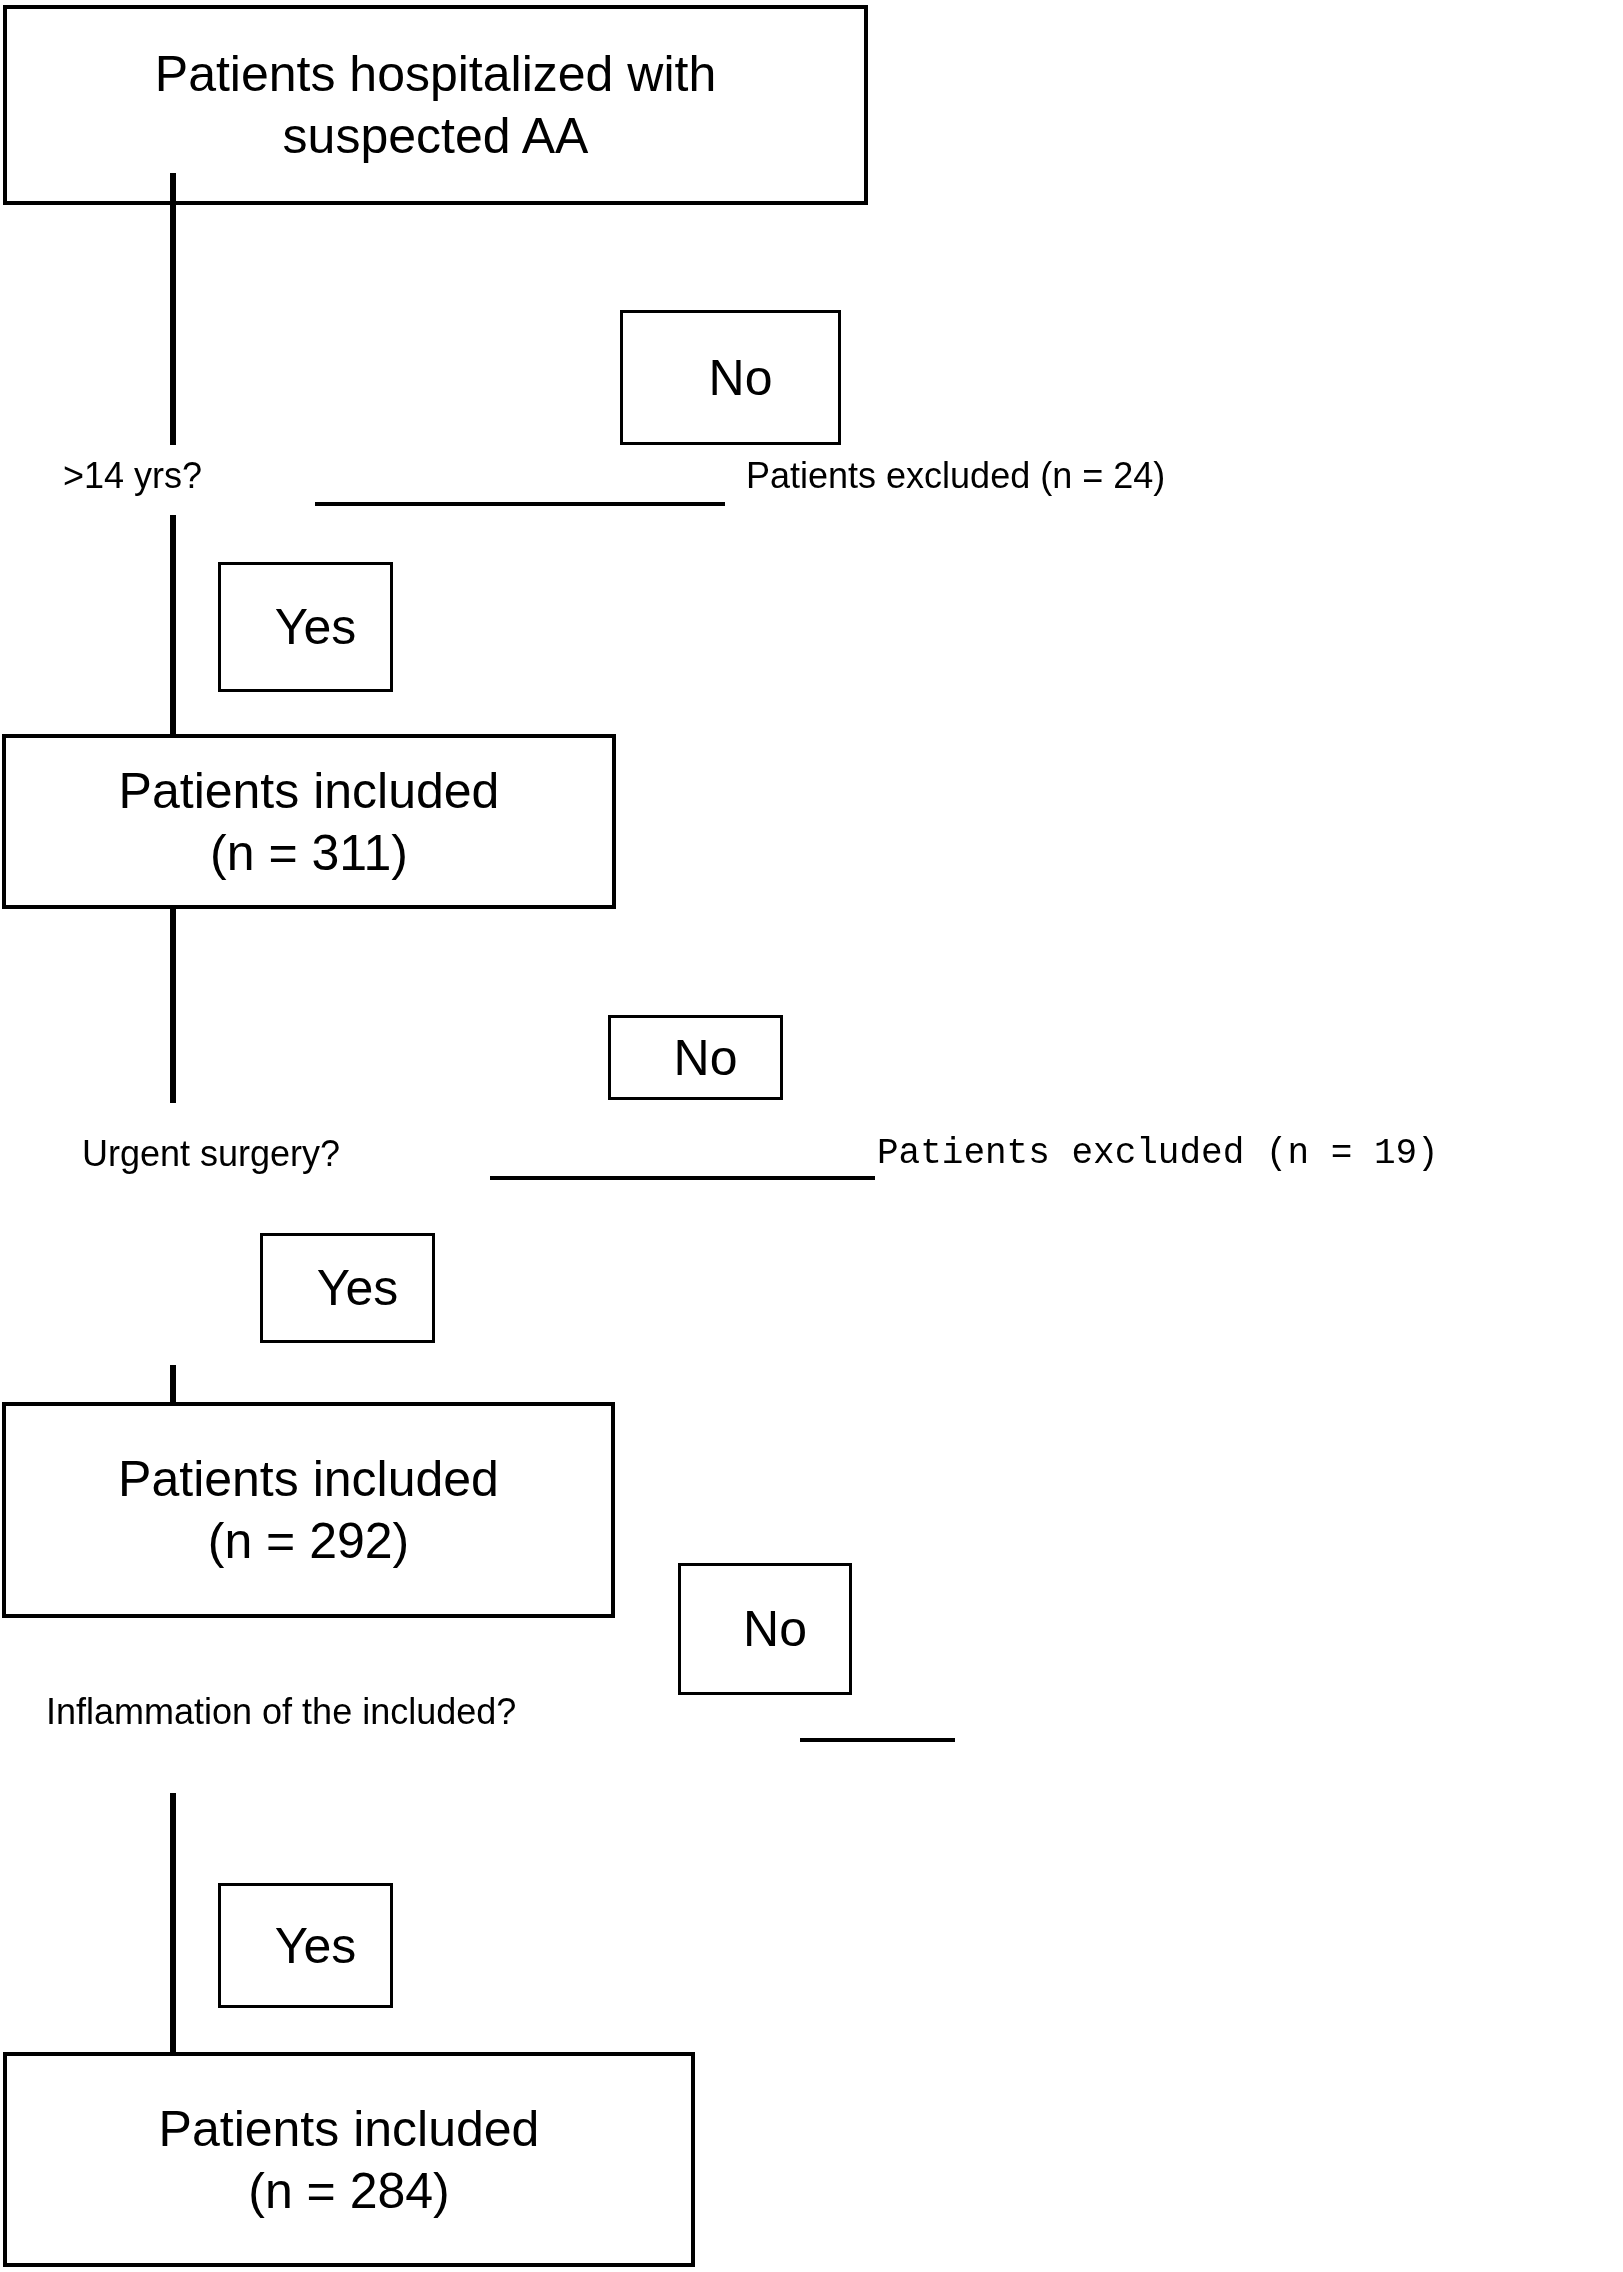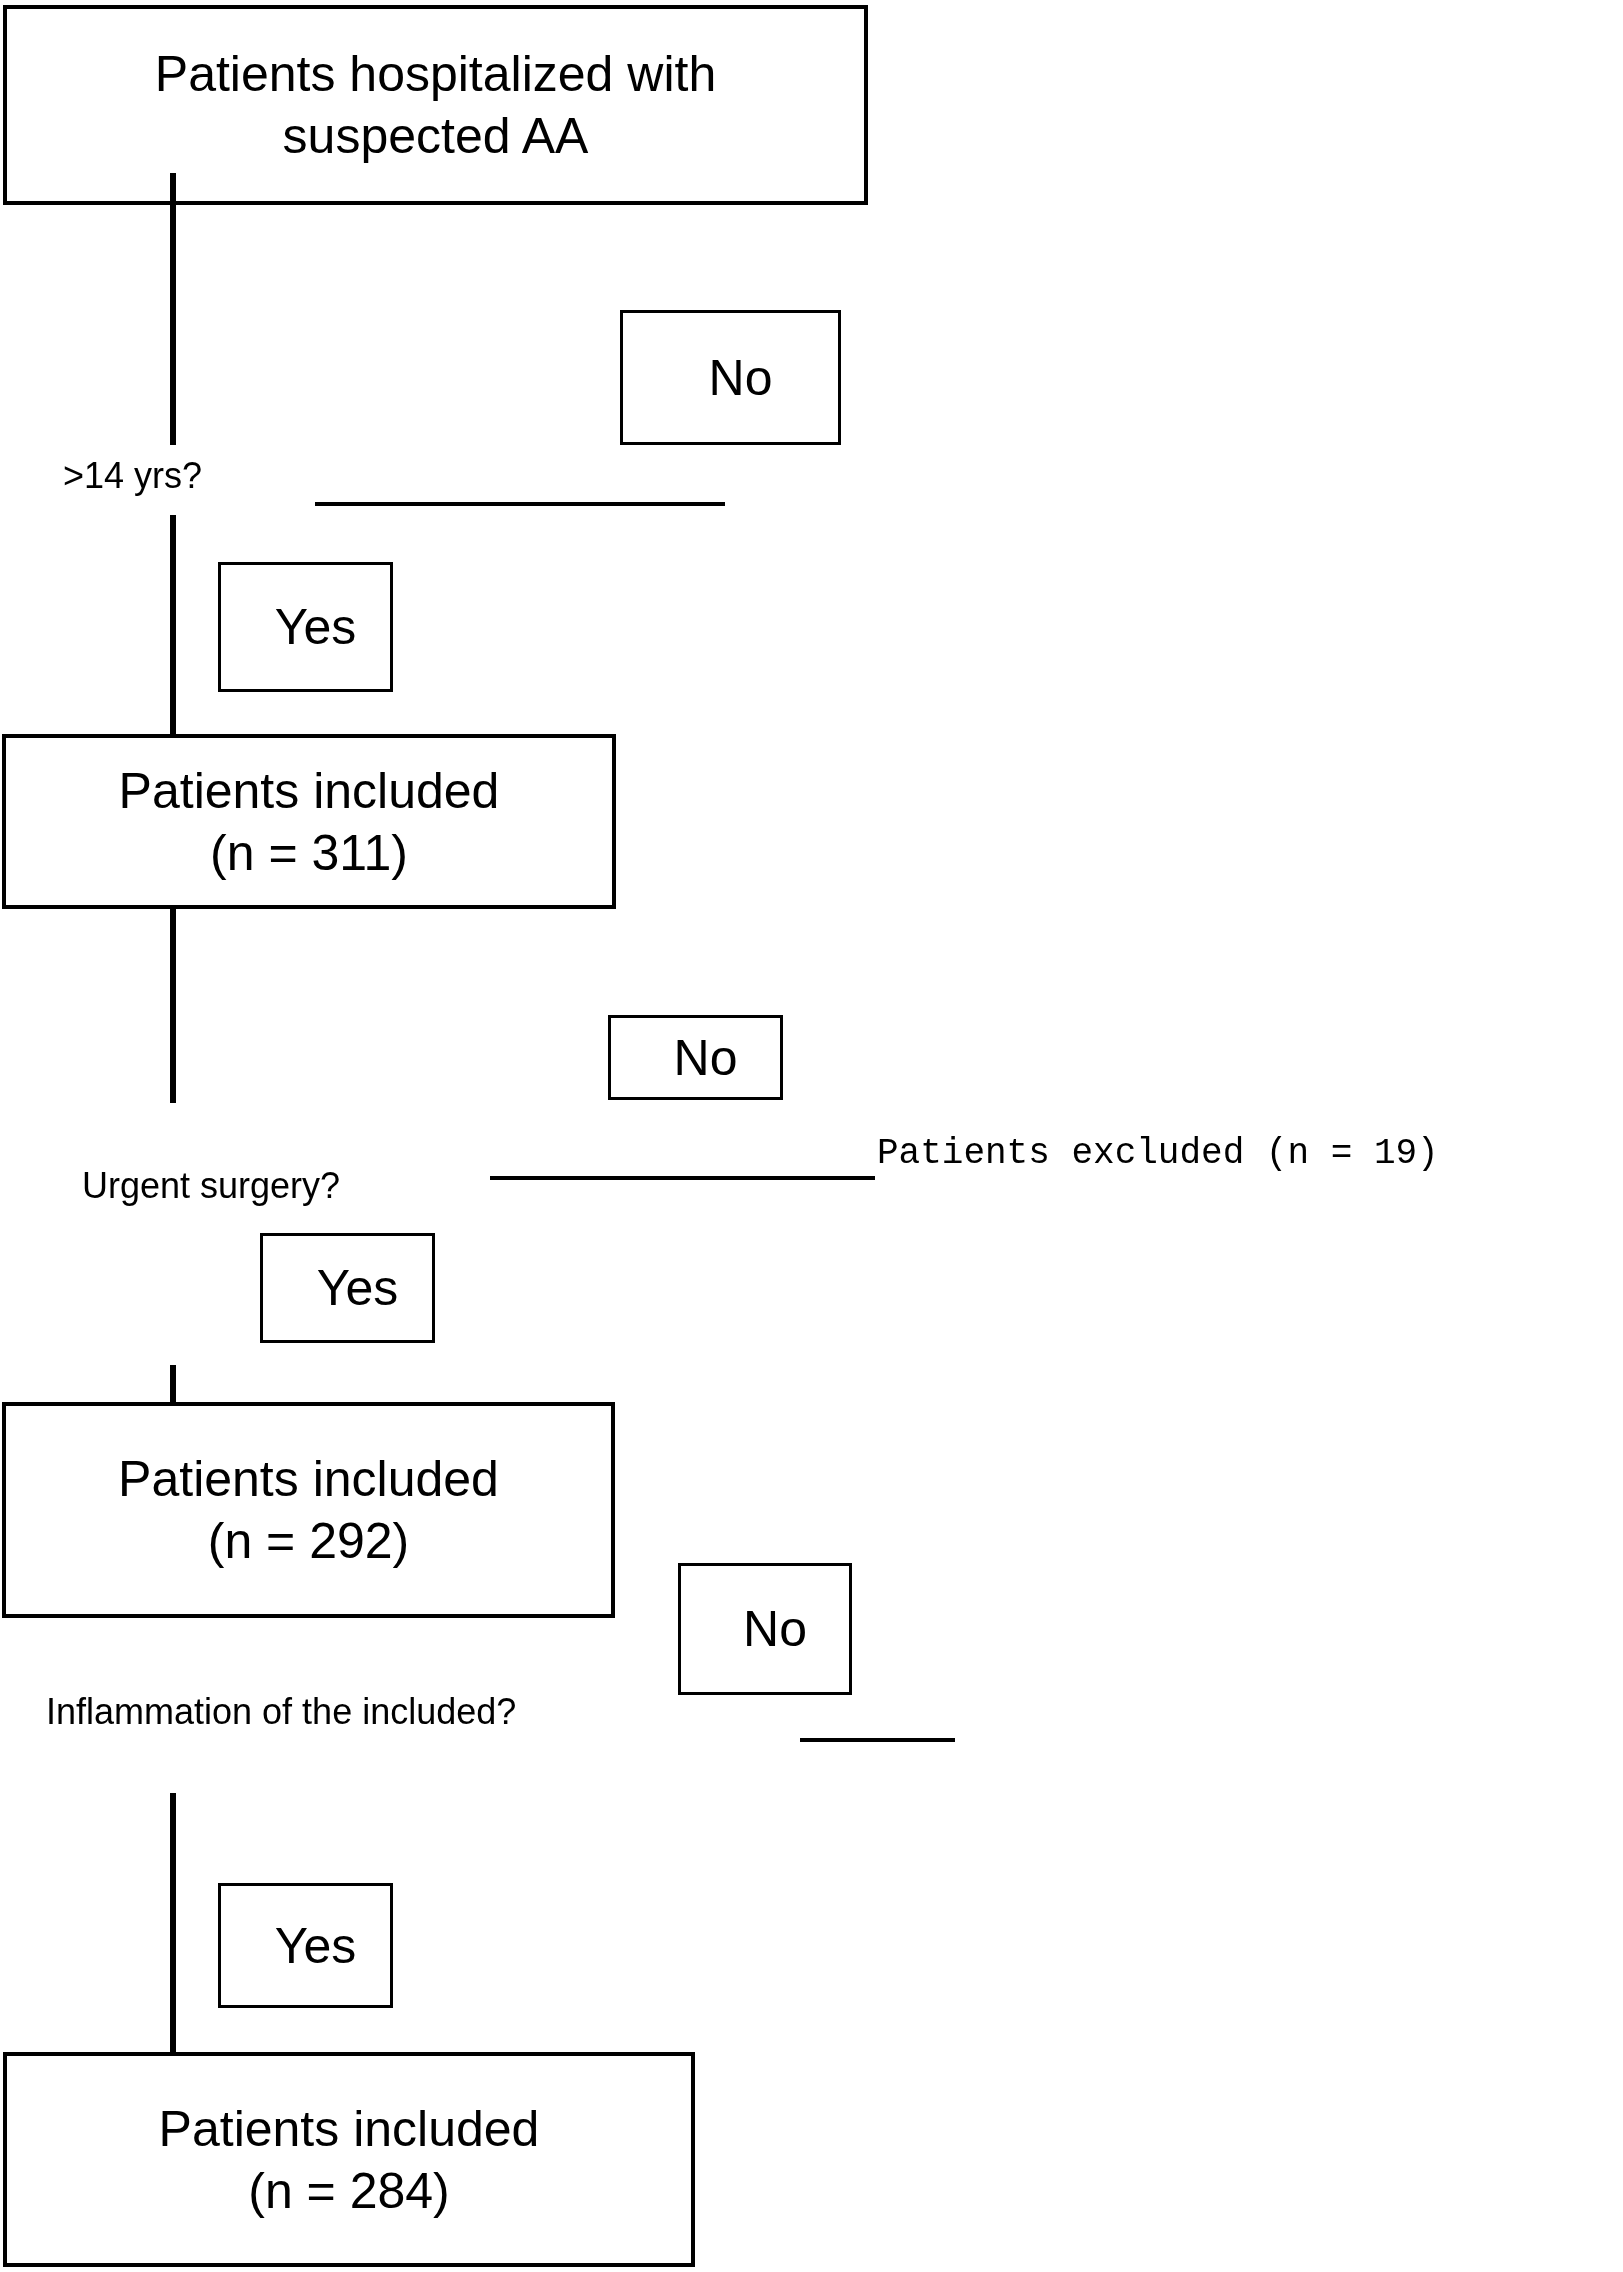--- a/index.html
+++ b/index.html
@@ -63,32 +63,33 @@
   <div class="vline" style="left:170px; top:515px; height:219px;"></div>
   <div class="vline" style="left:170px; top:909px; height:194px;"></div>
   <div class="vline" style="left:170px; top:1365px; height:37px;"></div>
   <div class="vline" style="left:170px; top:1793px; height:259px;"></div>
 
   <div class="box small" style="left:620px; top:310px; width:221px; height:135px;">
     <div>No</div>
   </div>
   <div class="flowtext" style="left:63px; top:450px;">&gt;14 yrs?</div>
   <div class="hline" style="left:315px; top:502px; width:410px;"></div>
+  <div class="flowtext" style="left:746px; top:450px;">Patients excluded (n = 24)</div>
   <div class="box small" style="left:218px; top:562px; width:175px; height:130px;">
     <div>Yes</div>
   </div>
   <div class="box" style="left:2px; top:734px; width:614px; height:175px;">
     <div>Patients included</div>
     <div>(n = 311)</div>
   </div>
 
   <div class="box small" style="left:608px; top:1015px; width:175px; height:85px;">
     <div>No</div>
   </div>
-  <div class="flowtext" style="left:82px; top:1128px;margin-top:32px;">Urgent surgery?</div>
+  <div class="flowtext" style="left:82px; top:1128px;">Urgent surgery?</div>
   <div class="hline" style="left:490px; top:1176px; width:385px;"></div>
   <div class="flowtext" style="left:877px; top:1128px;font-family:Liberation Mono, monospace;">Patients excluded (n = 19)</div>
   <div class="box small" style="left:260px; top:1233px; width:175px; height:110px;">
     <div>Yes</div>
   </div>
   <div class="box" style="left:2px; top:1402px; width:613px; height:216px;">
     <div>Patients included</div>
     <div>(n = 292)</div>
   </div>
 

